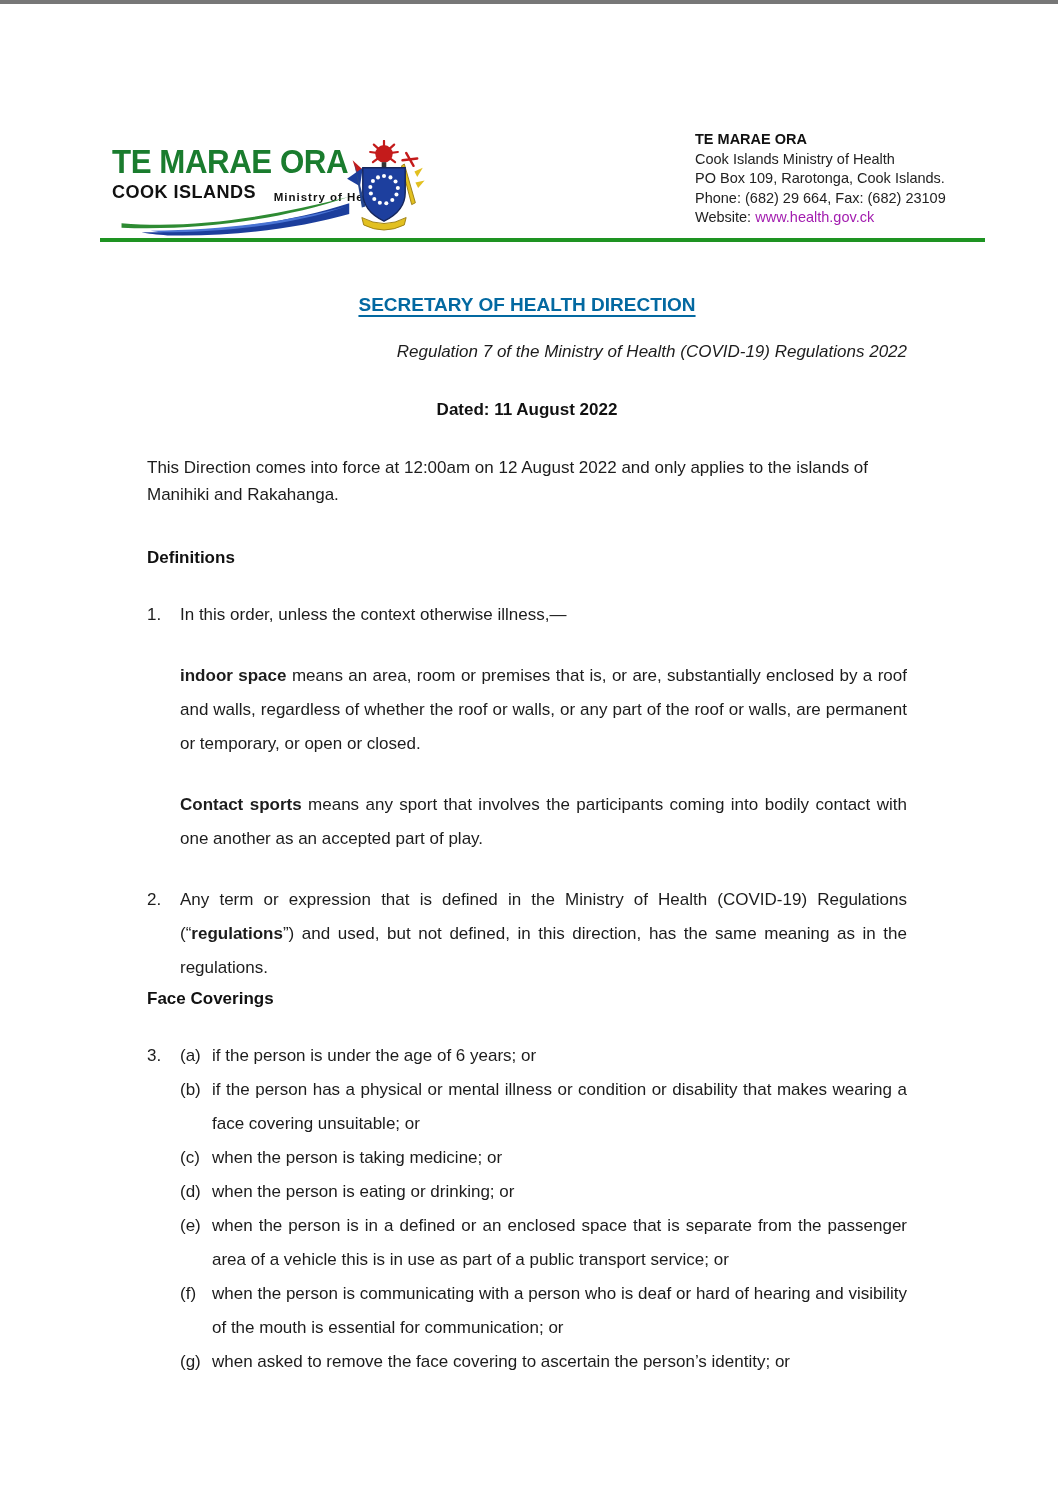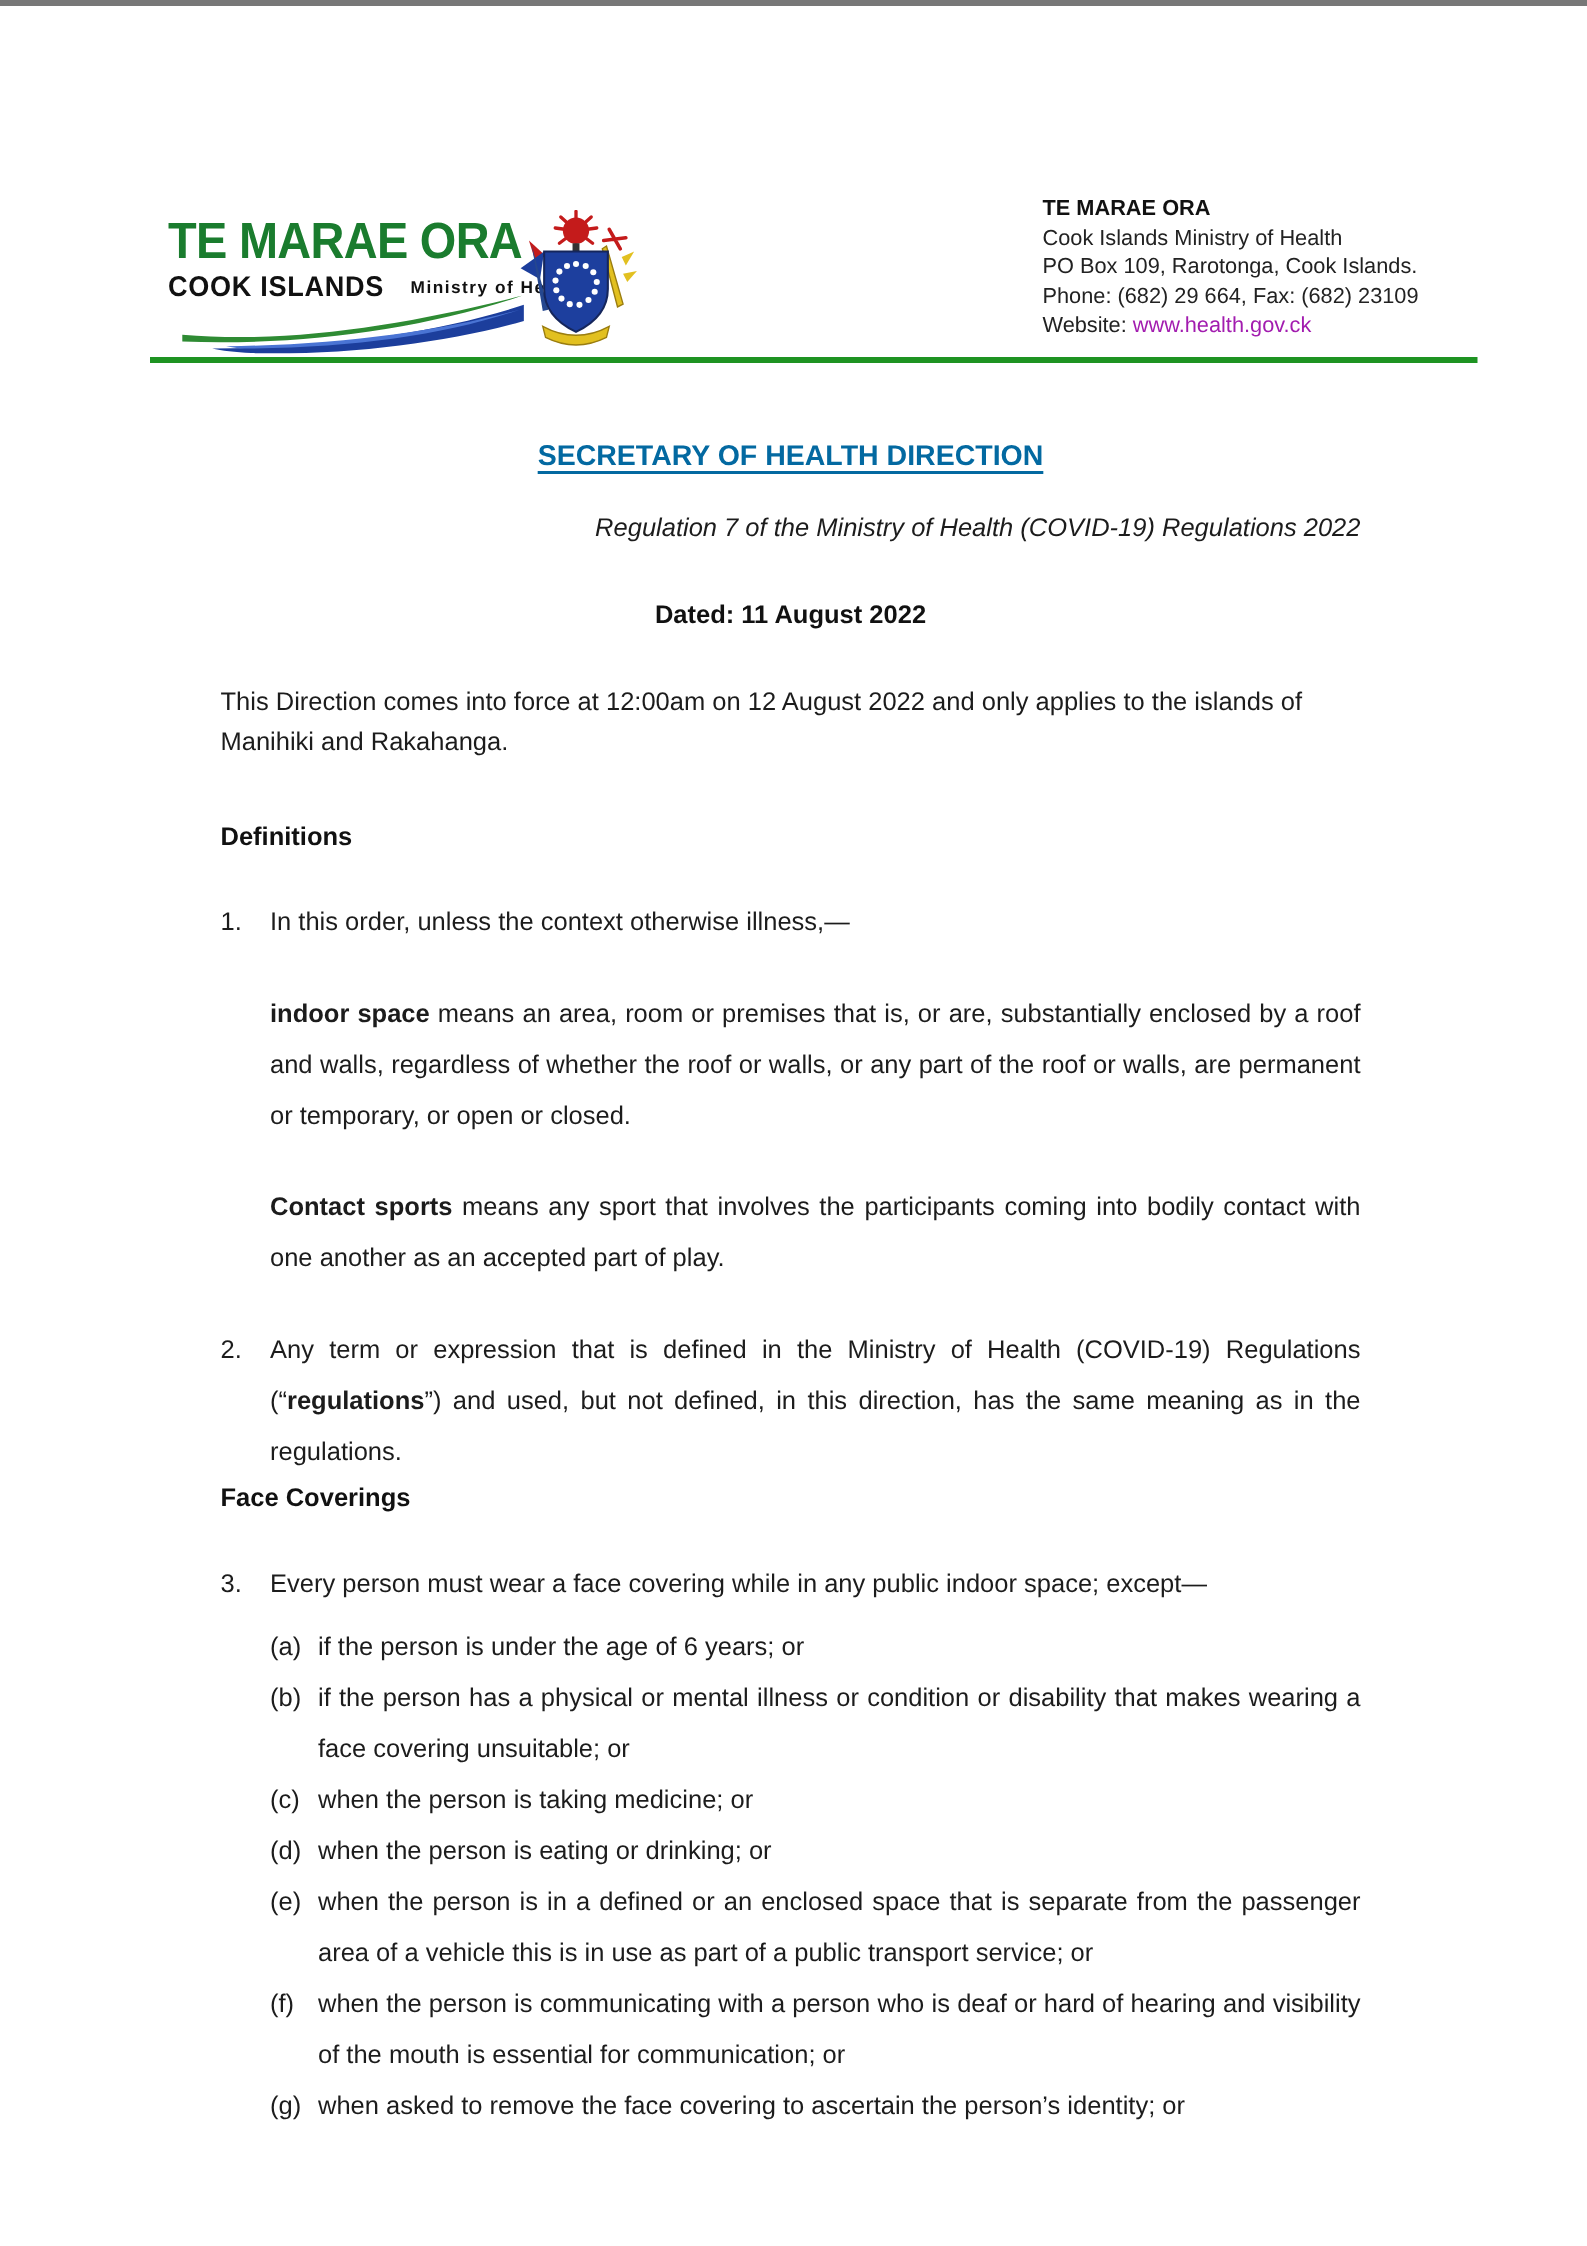--- a/index.html
+++ b/index.html
@@ -16,21 +16,21 @@
   }
 
   
   .logo-block { position: absolute; left: 112px; top: 140px; width: 340px; }
   .logo-line1 {
     font-size: 34px; font-weight: 800; letter-spacing: -0.5px;
     color: #1a7c2e; line-height: 1;
     transform: scaleX(0.92); transform-origin: left bottom;
     white-space: nowrap;
   }
-  .logo-line2-row { display: flex; align-items: center; margin-top: 3px; white-space: nowrap; }
+  .logo-line2-row { display: flex; align-items: flex-end; margin-top: 3px; white-space: nowrap; }
   .logo-line2 {
     font-size: 19px; font-weight: 800; color: #111; letter-spacing: 0.5px;
     transform: scaleX(0.95); transform-origin: left bottom;
   }
   .logo-moh { font-size: 11.5px; font-weight: 700; color: #111; margin-left: 10px; letter-spacing: 1px; }
   .swoosh { position: absolute; left: 8px; top: 53px; }
 
   .crest { position: absolute; left: 224px; top: -4px; }
 
   .contact-block { position: absolute; left: 695px; top: 126px; font-size: 14.5px; line-height: 19.5px; color: #222; }
@@ -167,21 +167,20 @@
 
     <div class="num-item justify no-gap">
       <span class="num">2.</span>
       <span>Any term or expression that is defined in the Ministry of Health (COVID-19) Regulations (“</span><strong>regulations</strong><span>”) and used, but not defined, in this direction, has the same meaning as in the regulations.</span>
     </div>
 
     <h2 class="section-heading tight">Face Coverings</h2>
 
     <div class="num-item small-gap">
       <span class="num">3.</span>
-      <span>Every person must wear a face covering while in any public indoor space; except—</span>
     </div>
 
     <div class="sub-list">
       <div class="sub-item">
         <span class="sub-label">(a)</span>
         <div class="sub-text">if the person is under the age of 6 years; or</div>
       </div>
       <div class="sub-item">
         <span class="sub-label">(b)</span>
         <div class="sub-text">if the person has a physical or mental illness or condition or disability that makes wearing a face covering unsuitable; or</div>

